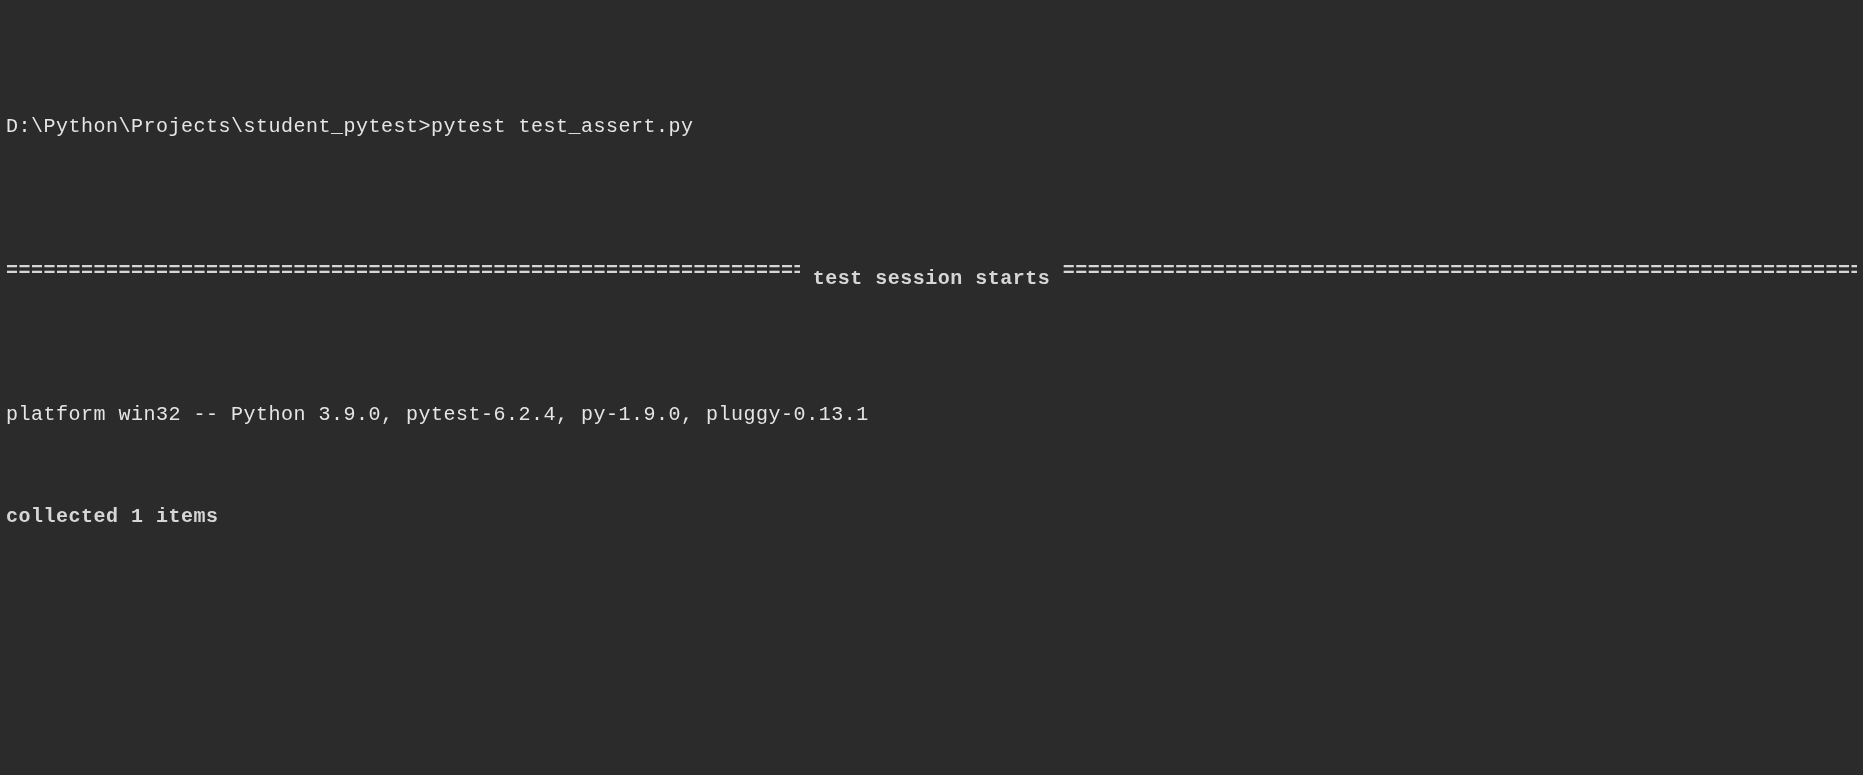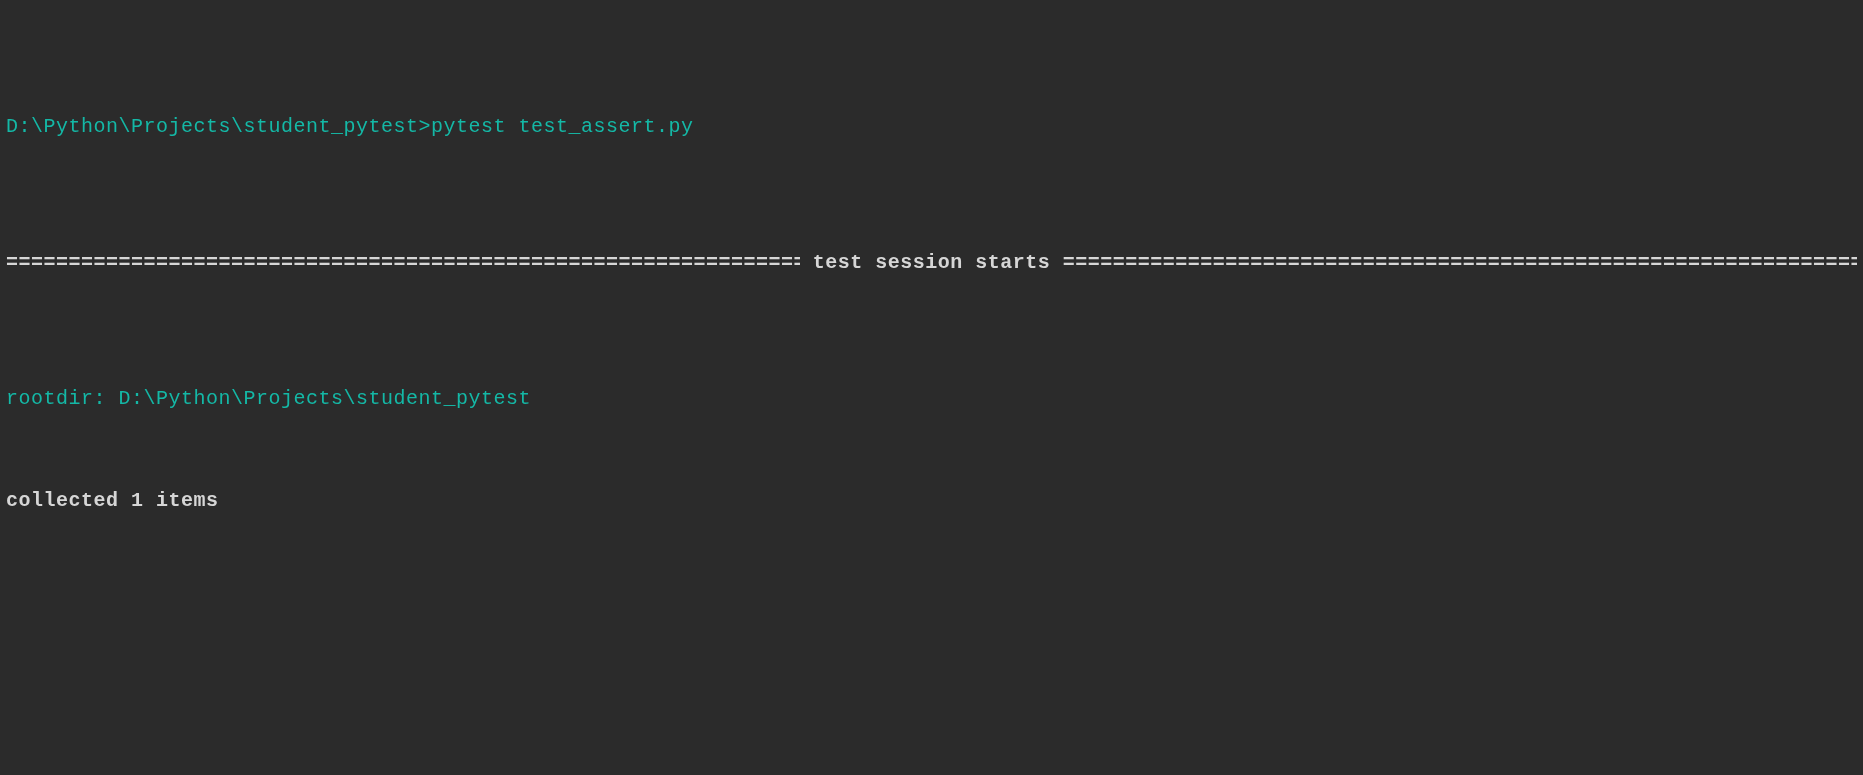--- a/index.html
+++ b/index.html
@@ -21,50 +21,51 @@
   }
   .line {
     display: block;
     white-space: pre;
   }
   .bold {
     font-weight: bold;
     color: #d6d6d6;
   }
   .pale {
-    color: #14b8a6;
+    color: #e5e5e5;
   }
   .rule-row {
     display: flex;
     align-items: center;
     width: 100%;
   }
   .rule-fill {
     flex: 1;
     overflow: hidden;
     white-space: nowrap;
   }
   .rule-label {
     white-space: pre;
+    margin-top: 16px;
   }
 </style>
 </head>
 <body>
 
 <div class="terminal">
 
   <span class="line pale">D:\Python\Projects\student_pytest&gt;pytest test_assert.py</span>
 
   <div class="rule-row bold">
     <span class="rule-fill">================================================================================================================================================================================</span>
     <span class="rule-label"> test session starts </span>
     <span class="rule-fill">================================================================================================================================================================================</span>
   </div>
 
-  <span class="line pale">rootdir: D:\Python\Projects\student_pytest</span>
+  <span class="line pale">platform win32 -- Python 3.9.0, pytest-6.2.4, py-1.9.0, pluggy-0.13.1</span>
   <span class="line bold">collected 1 items</span>
 
   
 
   
 
   
 
   
 

